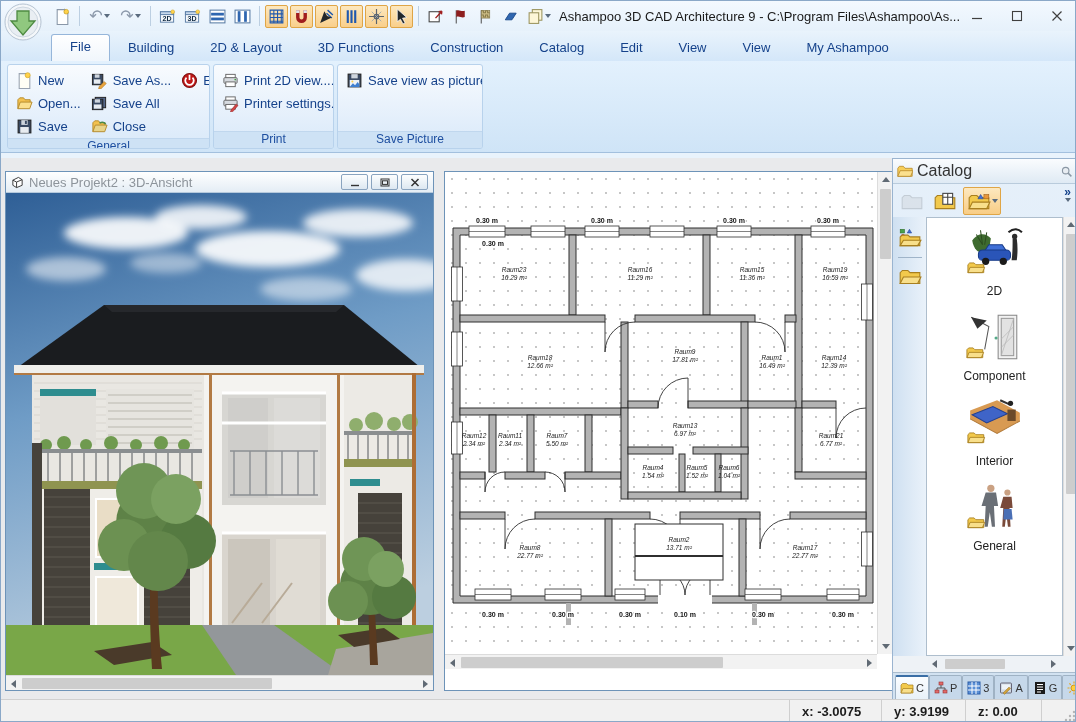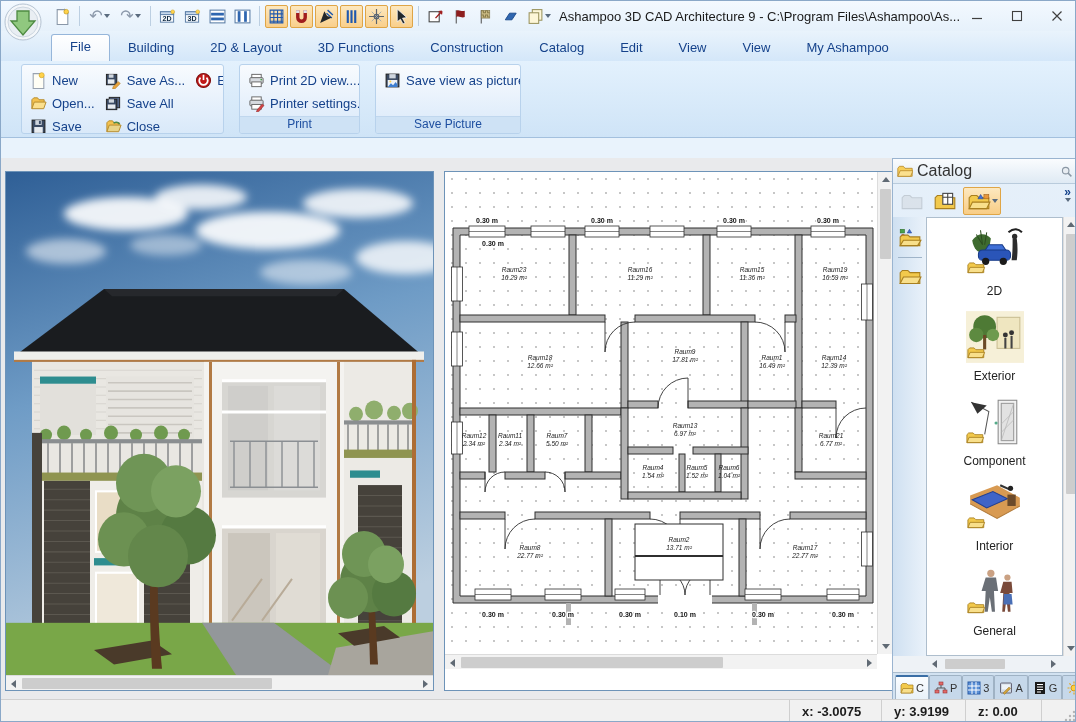--- a/index.html
+++ b/index.html
@@ -22,22 +22,22 @@
   .wc{width:16px;height:16px;display:flex;align-items:center;justify-content:center;cursor:pointer;}
   .wc svg{width:12px;height:12px;}
 
   
   .tabrow{position:absolute;left:0;top:30px;width:1076px;height:30px;display:flex;align-items:flex-end;padding-left:50px;
           background:linear-gradient(#e9f3fc,#d4e7f9);}
   .tab{padding:4px 18px 6px;font-size:13px;color:#15428b;cursor:pointer;white-space:nowrap;}
   .tab.active{background:linear-gradient(#ffffff,#f0f6fc);border:1px solid #96b6da;border-bottom:none;border-radius:3px 3px 0 0;padding-bottom:7px;}
 
   
-  .ribbon{position:absolute;left:0;top:60px;width:1076px;height:77px;background:linear-gradient(#e3f1fd,#cfe4f7);
-          border-bottom:1px solid #a3c0de;display:flex;gap:15px;padding:3px 20px;}
+  .ribbon{position:absolute;left:0;top:60px;width:1076px;height:92px;background:linear-gradient(#e3f1fd,#cfe4f7);
+          border-bottom:1px solid #a3c0de;display:flex;gap:3px;padding:3px 6px;}
   .rgroup{border:1px solid #b8d2ec;border-radius:3px;background:linear-gradient(#f8fbfe,#e2eefb 70%,#d9e9f9);
           display:flex;flex-direction:column;overflow:hidden;}
   .rgroup.g0{width:203px;} .rgroup.g1{width:121px;} .rgroup.g2{width:146px;}
   .ritems{flex:1;padding:4px 6px 0;}
   .ritems.grid{display:grid;grid-template-rows:repeat(3,23px);grid-auto-flow:column;column-gap:6px;}
   .ritems.list .ritem{height:23px;}
   .ritem{display:flex;align-items:center;gap:5px;font-size:13px;color:#15428b;padding:0 2px;cursor:pointer;white-space:nowrap;}
   .ritem svg{width:17px;height:17px;flex:0 0 17px;}
   .rlabel{height:17px;text-align:center;font-size:12px;color:#1e4fa0;background:#cee2f5;border-top:1px solid #c0d7ee;}
 
@@ -401,20 +401,45 @@
             <span>Save view as picture</span>
           </div>
         </div>
         <div class="rlabel">Save Picture</div>
       </div>
     </div>
 
   <div class="workspace">
 
     <div class="mdi w3d">
+      <div class="mdi-title">
+        <svg class="micon" viewBox="0 0 14 14">
+            <path d="M2 4.5L8 1.5l4 2.5v6L6 12.5 2 10z" fill="#fff" stroke="#333"></path>
+            <path d="M2 4.5l4 2 6-2.5M6 6.5v6" stroke="#333" fill="none"></path>
+          </svg>
+        <span>Neues Projekt2 : 3D-Ansicht</span>
+        <div class="mdi-btns">
+          <div class="mbtn">
+              <svg viewBox="0 0 10 9">
+                <path d="M1 7.5h8" stroke="#333" stroke-width="1.4"></path>
+              </svg>
+            </div>
+          <div class="mbtn">
+              <svg viewBox="0 0 10 9">
+                <rect x="1" y="1" width="8" height="7" fill="none" stroke="#333"></rect>
+                <rect x="2.5" y="2.8" width="5" height="3.6" fill="none" stroke="#333"></rect>
+              </svg>
+            </div>
+          <div class="mbtn">
+              <svg viewBox="0 0 10 9">
+                <path d="M1.5 1l7 7M8.5 1l-7 7" stroke="#333" stroke-width="1.5"></path>
+              </svg>
+            </div>
+        </div>
+      </div>
       <div class="body3d">
         <svg viewBox="0 0 427 482" preserveAspectRatio="none">
           <defs>
             <linearGradient id="sky" x1="0" y1="0" x2="0.25" y2="1">
               <stop offset="0" stop-color="#2f5f96"></stop>
                 <stop offset="0.45" stop-color="#6f9cc6"></stop>
                 <stop offset="1" stop-color="#bccfe0"></stop>
             </linearGradient>
             <filter id="bl" x="-30%" y="-30%" width="160%" height="160%">
                 <feGaussianBlur stdDeviation="4"></feGaussianBlur>
@@ -773,38 +798,20 @@
                   <path d="M45 12c0 8 0 14-1 21h5c1-7 1-14 0-21z" fill="#2c2c2c"></path>
                   <g transform="translate(1,33) scale(.85)">
                     <path d="M1 14V5l2-2h5l2 2h9v9z" fill="#f2c94c" stroke="#a87f1f"></path>
                     <path d="M1 14l2.5-6H20l-2.5 6z" fill="#f8df8b" stroke="#a87f1f"></path>
                   </g>
                 </svg></span>
               <div class="clabel">2D</div>
             </div>
             <div class="cat-item">
               <span><svg viewBox="0 0 56 50">
-                  <rect width="56" height="50" fill="#f6f0d8"></rect>
-                  <rect x="30" y="6" width="22" height="30" fill="#efe6c0" stroke="#c9bd92"></rect>
-                  <circle cx="18" cy="15" r="11" fill="#4e7a35"></circle>
-                  <circle cx="10" cy="23" r="7" fill="#5d8a40"></circle>
-                  <circle cx="26" cy="23" r="6" fill="#6d9a4e"></circle>
-                  <rect x="16.5" y="23" width="3" height="14" fill="#6b4a26"></rect>
-                  <path d="M38 26v10M44 24v12" stroke="#444" stroke-width="2"></path>
-                  <circle cx="38" cy="23" r="2.4" fill="#333"></circle>
-                  <circle cx="44" cy="21" r="2.4" fill="#333"></circle>
-                  <g transform="translate(1,33) scale(.85)">
-                    <path d="M1 14V5l2-2h5l2 2h9v9z" fill="#f2c94c" stroke="#a87f1f"></path>
-                    <path d="M1 14l2.5-6H20l-2.5 6z" fill="#f8df8b" stroke="#a87f1f"></path>
-                  </g>
-                </svg></span>
-              <div class="clabel">Exterior</div>
-            </div>
-            <div class="cat-item">
-              <span><svg viewBox="0 0 56 50">
                   <rect width="56" height="50" fill="#fff"></rect>
                   <rect x="32" y="4" width="18" height="42" fill="#f2f2f2" stroke="#888"></rect>
                   <rect x="35" y="7" width="12" height="36" fill="#e2e2e2" stroke="#999"></rect>
                   <path d="M35 43l12-36M35 27l12-12M35 35l12-12" stroke="#b5b5b5" stroke-width=".7"></path>
                   <path d="M6 6l17 9-4 22" stroke="#555" fill="none"></path>
                   <path d="M6 6l15 3-9 8z" fill="#333"></path>
                   <circle cx="30" cy="26" r="1.5" fill="#5a8"></circle>
                   <g transform="translate(1,33) scale(.85)">
                     <path d="M1 14V5l2-2h5l2 2h9v9z" fill="#f2c94c" stroke="#a87f1f"></path>
                     <path d="M1 14l2.5-6H20l-2.5 6z" fill="#f8df8b" stroke="#a87f1f"></path>

